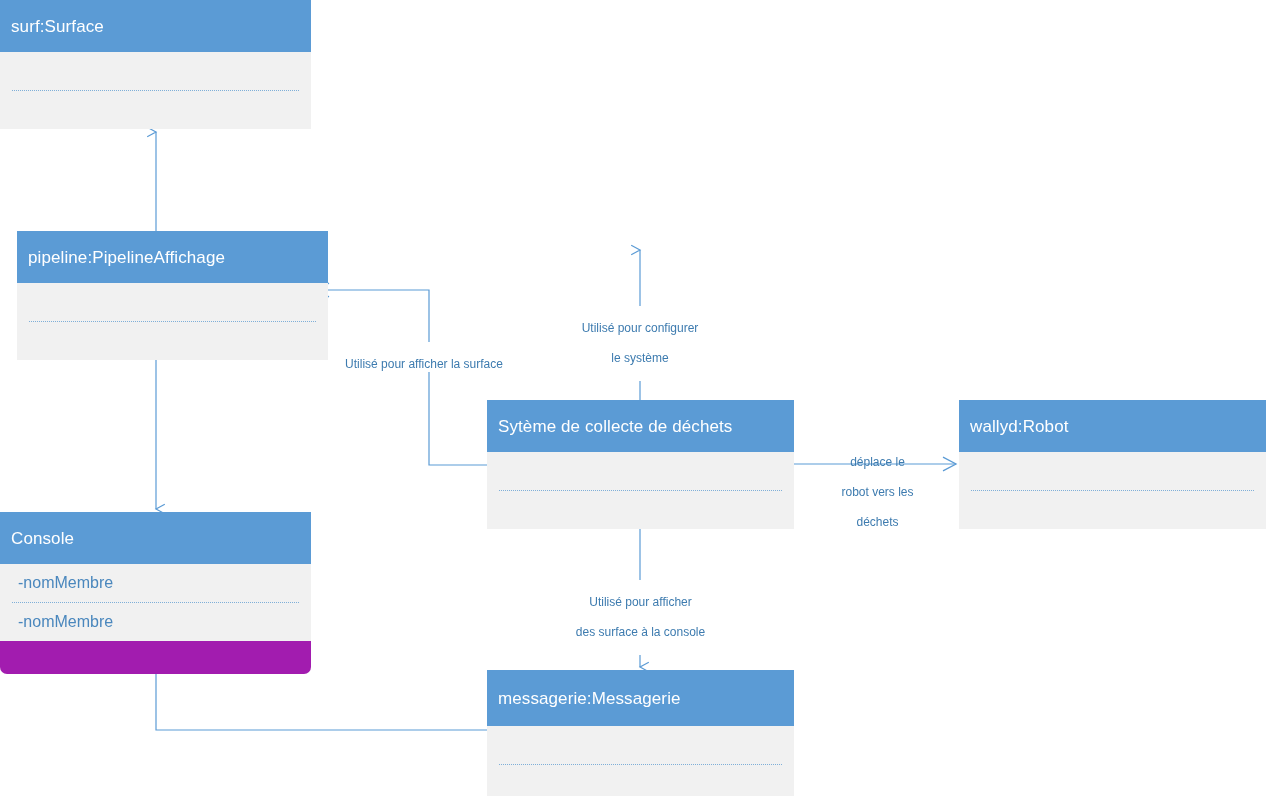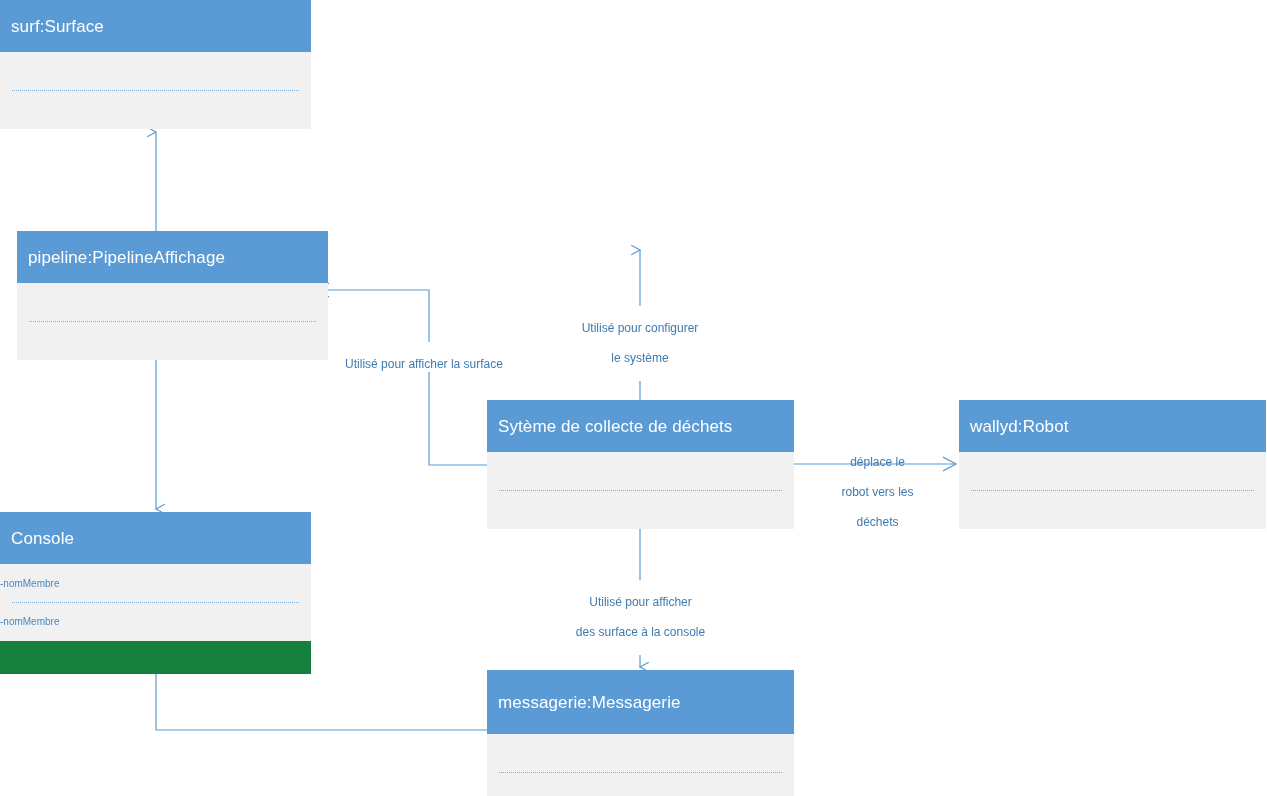--- a/index.html
+++ b/index.html
@@ -25,21 +25,22 @@
     left: 0; top: 0;
     width: 1267px;
     height: 796px;
     pointer-events: none;
   }
 
   
   .uml-class {
     position: absolute;
     box-sizing: border-box;
-    background: #15803d;
+    background: #a21caf;
+    border-radius: 7px;
   }
   .uml-header {
     box-sizing: border-box;
     background: #5B9BD5;
     color: #FFFFFF;
     font-size: 17px;
     font-weight: normal;
     line-height: 1;
     padding: 0 0 0 11px;
     display: flex;
@@ -50,22 +51,23 @@
   .uml-body {
     position: relative;
     box-sizing: border-box;
     background: #F1F1F1;
     width: 100%;
   }
   .uml-compartment {
     box-sizing: border-box;
     display: flex;
     align-items: center;
+    padding-left: 18px;
     color: #4A87BD;
-    font-size: 10px;
+    font-size: 16px;
     white-space: nowrap;
     overflow: hidden;
   }
   .uml-divider {
     position: absolute;
     left: 12px;
     right: 12px;
     height: 0;
     border-top: 1px dotted #7FAFD8;
   }
@@ -198,21 +200,21 @@
         <span></span>
       </div>
       <div class="uml-divider" style="top:38px;"></div>
       <div class="uml-compartment" style="height:39px;">
         <span></span>
       </div>
     </div>
   </div>
 
   <div class="uml-class" style="left:487px; top:670px; width:307px; height:126px;">
-    <div class="uml-header" style="height:64px;">
+    <div class="uml-header" style="height:56px;">
       <span>messagerie:Messagerie</span>
     </div>
     <div class="uml-body" style="height:74px;">
       <div class="uml-compartment" style="height:38px;">
         <span></span>
       </div>
       <div class="uml-divider" style="top:38px;"></div>
       <div class="uml-compartment" style="height:36px;">
         <span></span>
       </div>

